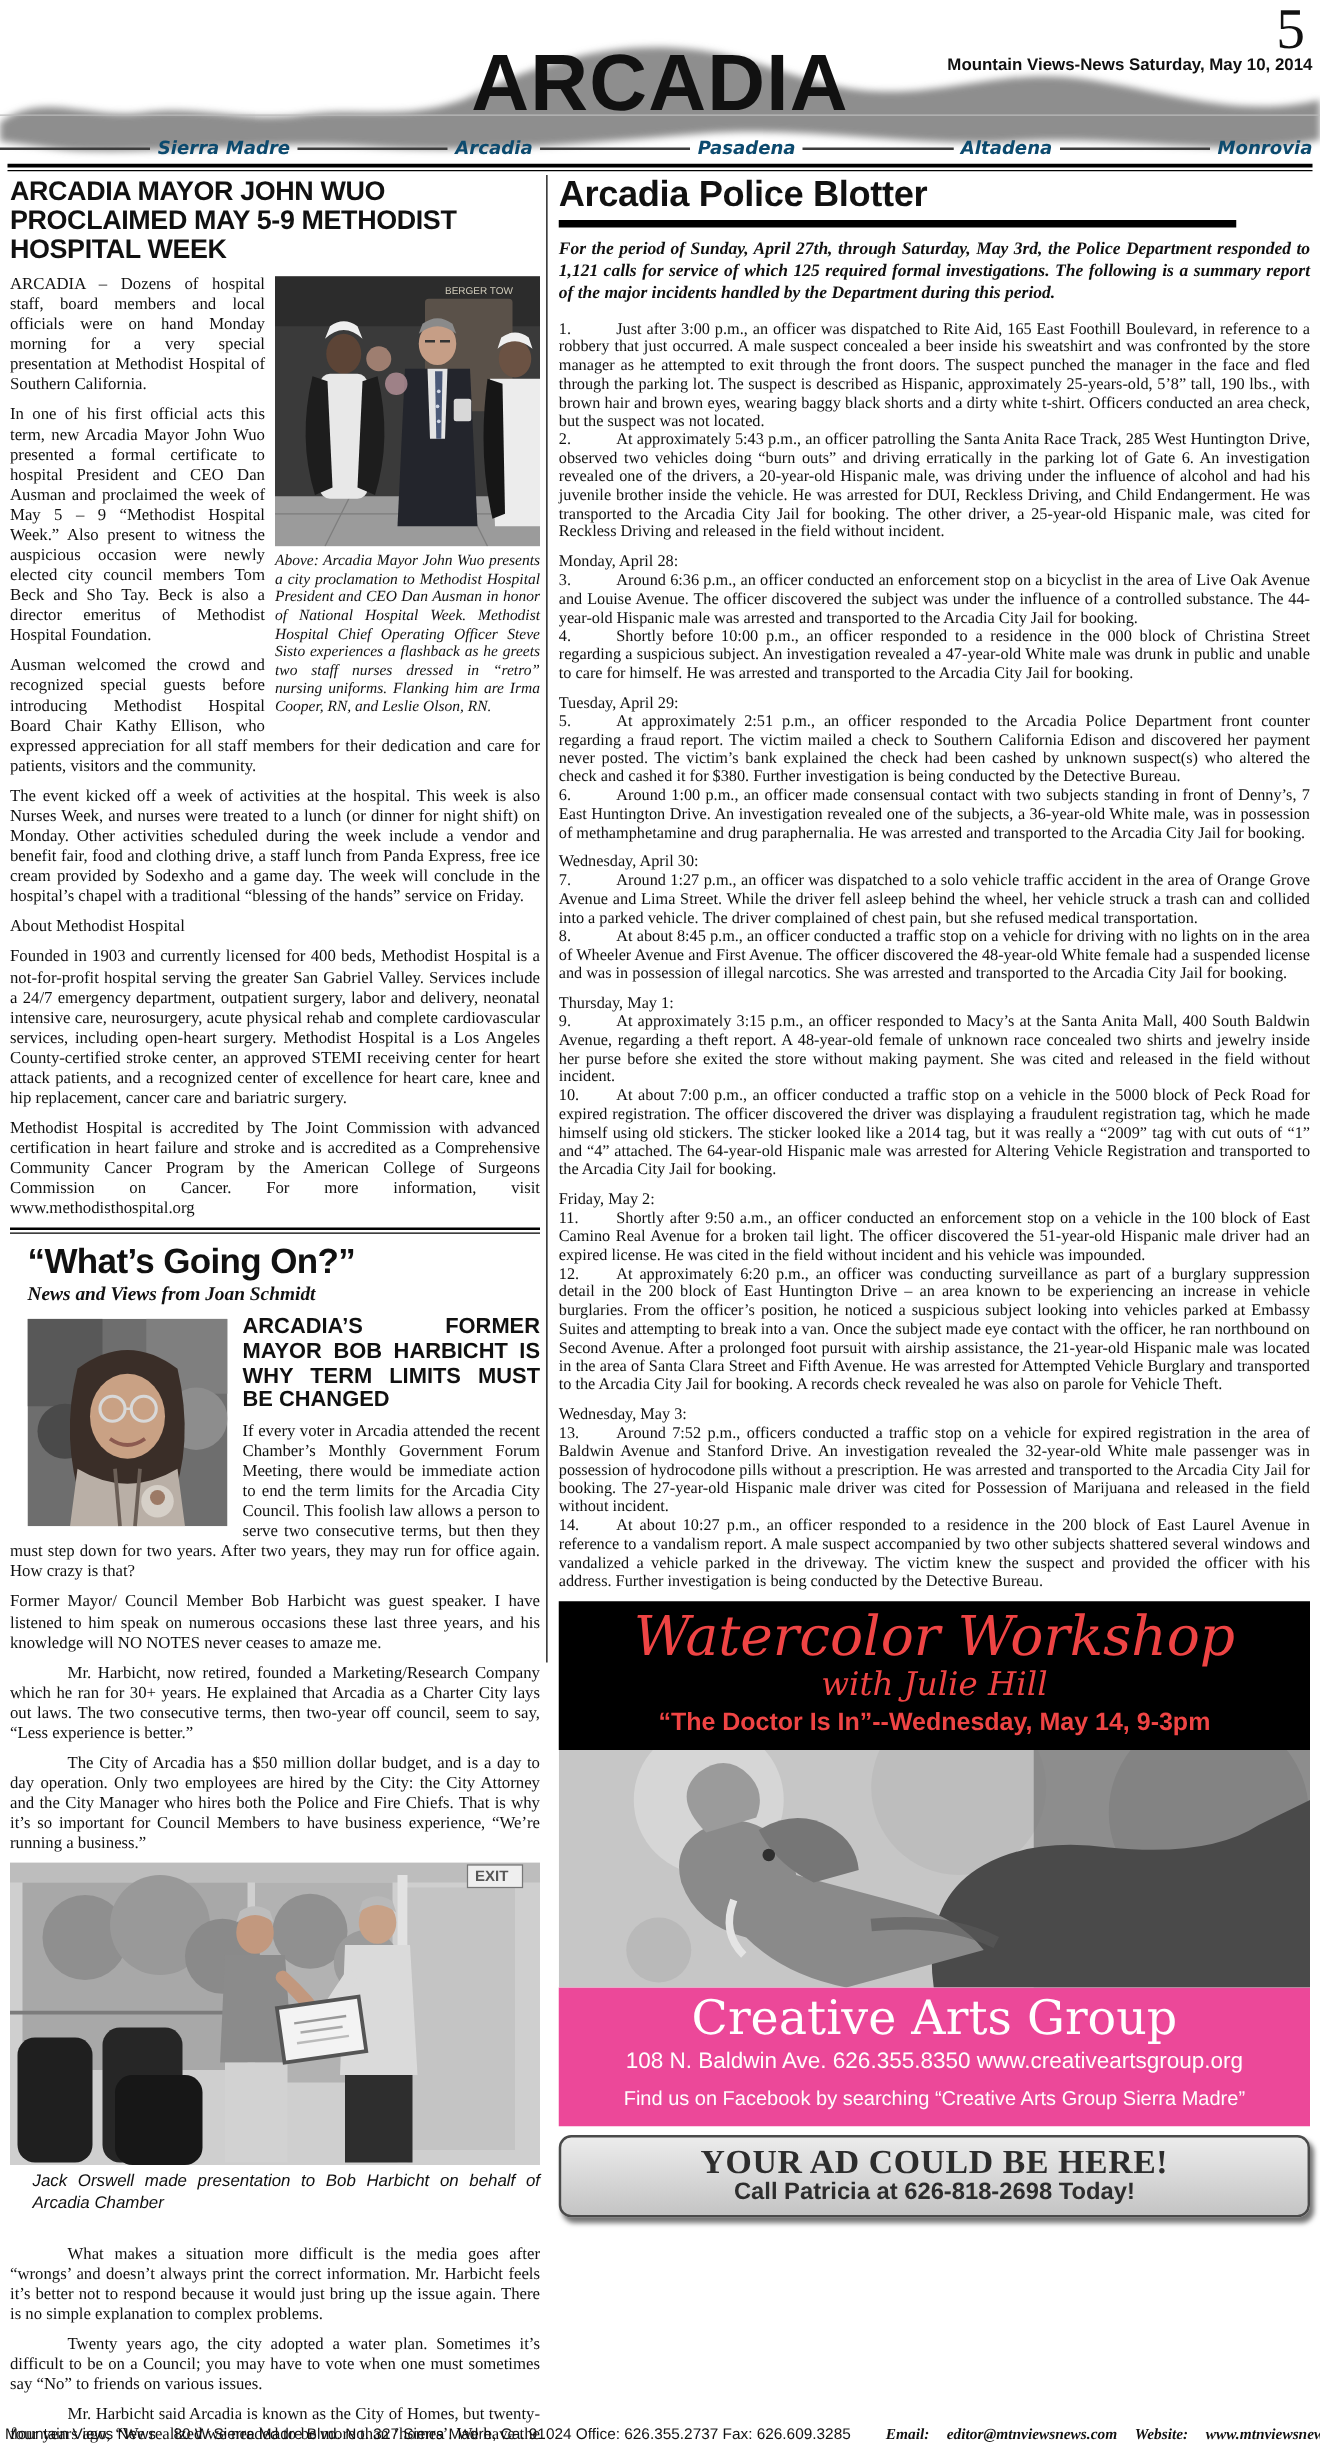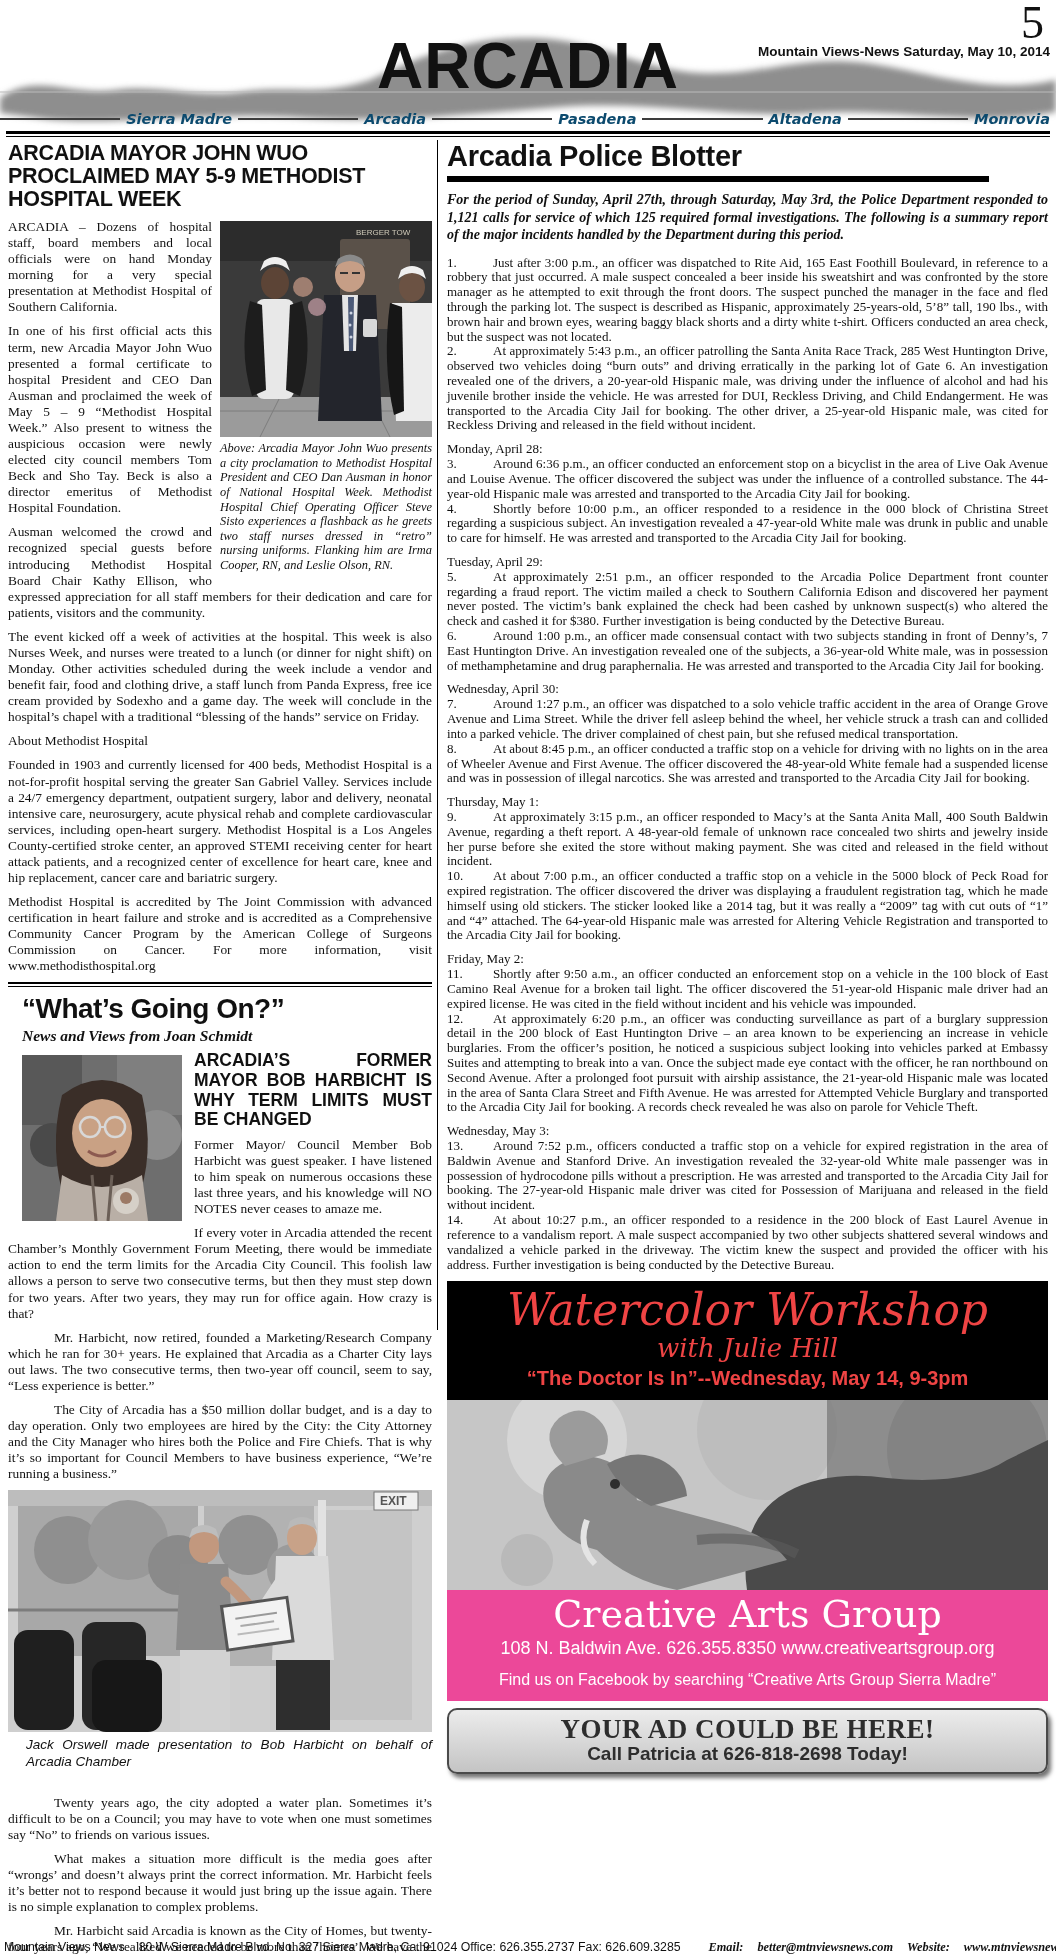--- a/index.html
+++ b/index.html
@@ -186,22 +186,22 @@
           <circle cx="93" cy="72" r="10" fill="none" stroke="#d8d8d8" stroke-width="2.5"></circle>
           <line x1="78" y1="72" x2="83" y2="72" stroke="#d8d8d8" stroke-width="2"></line>
           <path d="M66,96 q14,10 28,0" stroke="#8c5a50" stroke-width="3" fill="none"></path>
           <path d="M40,120 q40,24 80,0 l6,46 -92,0 Z" fill="#b9afa6"></path>
           <path d="M70,120 l4,46 M90,120 l-4,46" stroke="#6b5f57" stroke-width="3" fill="none"></path>
           <circle cx="104" cy="146" r="13" fill="#d6d0c8"></circle>
           <circle cx="104" cy="143" r="6" fill="#9c7a66"></circle>
         </svg>
       </div>
       <div class="harb-head">ARCADIA’S FORMER MAYOR BOB HARBICHT IS WHY TERM LIMITS MUST BE CHANGED</div>
+      <p>If every voter in Arcadia attended the recent Chamber’s Monthly Government Forum Meeting, there would be immediate action to end the term limits for the Arcadia City Council. This foolish law allows a person to serve two consecutive terms, but then they must step down for two years. After two years, they may run for office again. How crazy is that?</p>
       <p>Former Mayor/ Council Member Bob Harbicht was guest speaker. I have listened to him speak on numerous occasions these last three years, and his knowledge will NO NOTES never ceases to amaze me.</p>
-      <p>If every voter in Arcadia attended the recent Chamber’s Monthly Government Forum Meeting, there would be immediate action to end the term limits for the Arcadia City Council. This foolish law allows a person to serve two consecutive terms, but then they must step down for two years. After two years, they may run for office again. How crazy is that?</p>
       <p class="ind">Mr. Harbicht, now retired, founded a Marketing/Research Company which he ran for 30+ years.  He explained that Arcadia as a Charter City lays out laws. The two consecutive terms, then two-year off council, seem to say, “Less experience is better.”</p>
       <p class="ind">The City of Arcadia has a $50 million dollar budget, and is a day to day operation.  Only two employees are hired by the City: the City Attorney and the City Manager who hires both the Police and Fire Chiefs. That is why it’s so important for Council Members to have business experience, “We’re running a business.”</p>
 
       <div class="orswellbox">
         <svg viewBox="0 0 424 242">
           <rect width="424" height="242" fill="#cfcfcf"></rect>
           <rect x="0" y="0" width="424" height="16" fill="#bdbdbd"></rect>
           <rect x="10" y="16" width="180" height="150" fill="#a8a8a8"></rect>
           <rect x="196" y="16" width="110" height="160" fill="#b2b2b2"></rect>
           <circle cx="60" cy="60" r="34" fill="#8f8f8f"></circle>
@@ -234,22 +234,22 @@
           <g transform="rotate(-8 247 132)">
             <rect x="216" y="112" width="66" height="44" fill="#f3f3f3" stroke="#555" stroke-width="3"></rect>
             <line x1="228" y1="126" x2="270" y2="126" stroke="#999" stroke-width="2"></line>
             <line x1="232" y1="134" x2="266" y2="134" stroke="#aaa" stroke-width="2"></line>
             <line x1="228" y1="142" x2="270" y2="142" stroke="#bbb" stroke-width="2"></line>
           </g>
         </svg>
       </div>
       <div class="orswell-cap">Jack Orswell made presentation to Bob Harbicht on behalf of Arcadia Chamber</div>
 
+      <p class="ind">What makes a situation more difficult is the media goes after “wrongs’ and doesn’t always print the correct information. Mr. Harbicht feels it’s better not to respond because it would just bring up the issue again. There is no simple explanation to complex problems.</p>
       <p class="ind">Twenty years ago, the city adopted a water plan. Sometimes it’s difficult to be on a Council; you may have to vote when one must sometimes say “No” to friends on various issues.</p>
-      <p class="ind">What makes a situation more difficult is the media goes after “wrongs’ and doesn’t always print the correct information. Mr. Harbicht feels it’s better not to respond because it would just bring up the issue again. There is no simple explanation to complex problems.</p>
       <p class="ind">Mr. Harbicht said Arcadia is known as the City of Homes, but twenty-four years ago, “We realized we needed to be more than ‘homes’. We have the Mall and Santa Anita Park…have become more business-friendly, and are very aggressive to bring businesses into the community.”</p>
 
     </div>
 
   </div>
 
   <div class="rightcol">
     <div class="blot-title">Arcadia Police Blotter</div>
     <div class="blot-bar"></div>
     <div class="blot-intro">For the period of Sunday, April 27th, through Saturday, May 3rd, the Police Department responded to 1,121 calls for service of which 125 required formal investigations. The following is a summary report of the major incidents handled by the Department during this period.</div>
@@ -321,18 +321,18 @@
       <div class="ya-1">YOUR AD COULD BE HERE!</div>
       <div class="ya-2">Call Patricia at 626-818-2698 Today!</div>
     </div>
   </div>
 
   <div class="footer">
     <span>Mountain Views News</span>
     <span>80 W Sierra Madre Blvd.  No. 327   Sierra Madre, Ca.  91024   Office:  626.355.2737  Fax:  626.609.3285</span>
     <span class="gap"></span>
     <span class="serifpart">Email:</span>
-    <span class="serifpart">better@mtnviewsnews.com</span>
+    <span class="serifpart">editor@mtnviewsnews.com</span>
     <span class="serifpart">Website:</span>
     <span class="serifpart">www.mtnviewsnews.com</span>
   </div>
 
 </div>
 
 </body></html>

